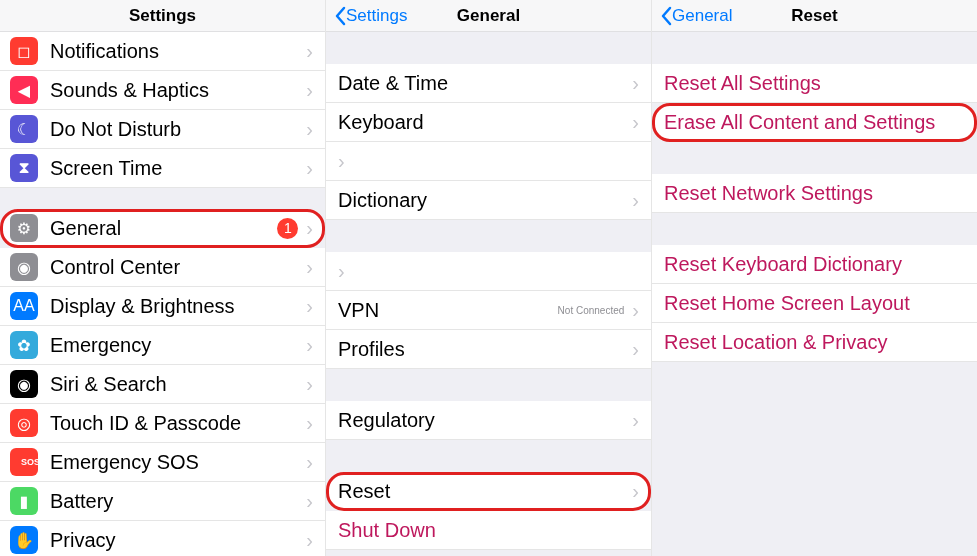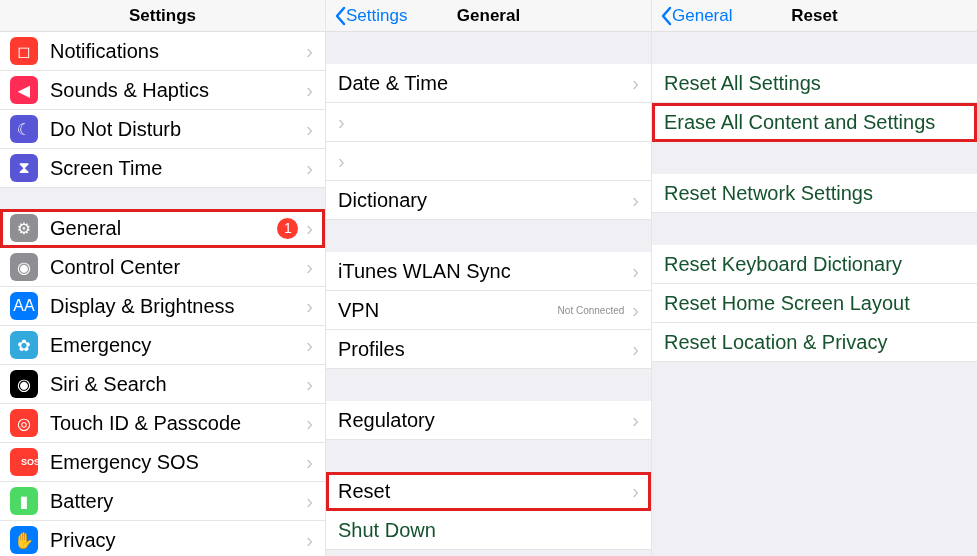--- a/index.html
+++ b/index.html
@@ -76,21 +76,21 @@
   align-items: center;
   justify-content: center;
   font-size: 16px;
   color: #fff;
 }
 .row .label {
   flex: 1;
   font-size: 20px;
   color: #000;
 }
-.row .label.blue { color: #14532d; }
+.row .label.blue { color: #be185d; }
 .row .detail {
   font-size: 10px;
   color: #8e8e93;
   margin-right: 8px;
 }
 .row .badge {
   width: 21px;
   height: 21px;
   border-radius: 50%;
   background: #ff3b30;
@@ -104,20 +104,21 @@
 .row .chev {
   color: #c7c7cc;
   font-size: 20px;
 }
 .group-gap { height: 21px; background: #efeff4; }
 .group-gap-lg { height: 32px; background: #efeff4; }
 
 .highlight {
   outline: 3px solid #e02020;
   outline-offset: -3px;
+  border-radius: 18px;
 }
 
 
 .ic-red { background: #ff3b30; }
 .ic-redpink { background: #ff2d55; }
 .ic-purple { background: #5856d6; }
 .ic-purple2 { background: #5856d6; }
 .ic-gray { background: #8e8e93; }
 .ic-blue { background: #007aff; }
 .ic-cyan { background: #34aadc; }
@@ -215,32 +216,32 @@
     </div>
     <div class="header-title">General</div>
   </div>
   <div class="body" id="col2-body">
       <div class="group-gap-lg"></div>
       <div class="row">
         <div class="label">Date &amp; Time</div>
         <div class="chev">›</div>
       </div>
       <div class="row">
+        <div class="label">Keyboard</div>
         <div class="chev">›</div>
       </div>
       <div class="row">
         <div class="chev">›</div>
       </div>
       <div class="row">
         <div class="label">Dictionary</div>
         <div class="chev">›</div>
       </div>
       <div class="group-gap-lg"></div>
       <div class="row">
-        <div class="label">iTunes WLAN Sync</div>
         <div class="chev">›</div>
       </div>
       <div class="row">
         <div class="label">VPN</div>
         <div class="detail">Not Connected</div>
         <div class="chev">›</div>
       </div>
       <div class="row">
         <div class="label">Profiles</div>
         <div class="chev">›</div>

